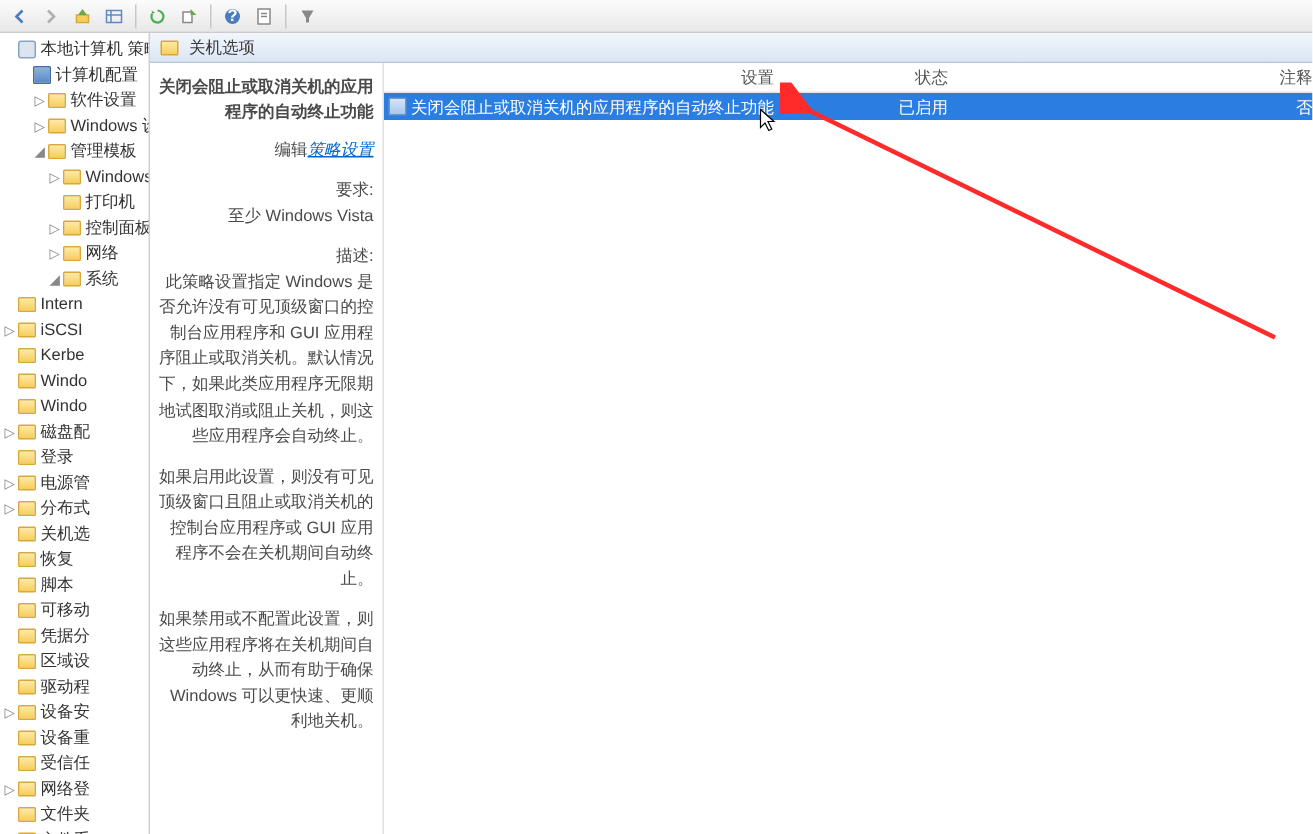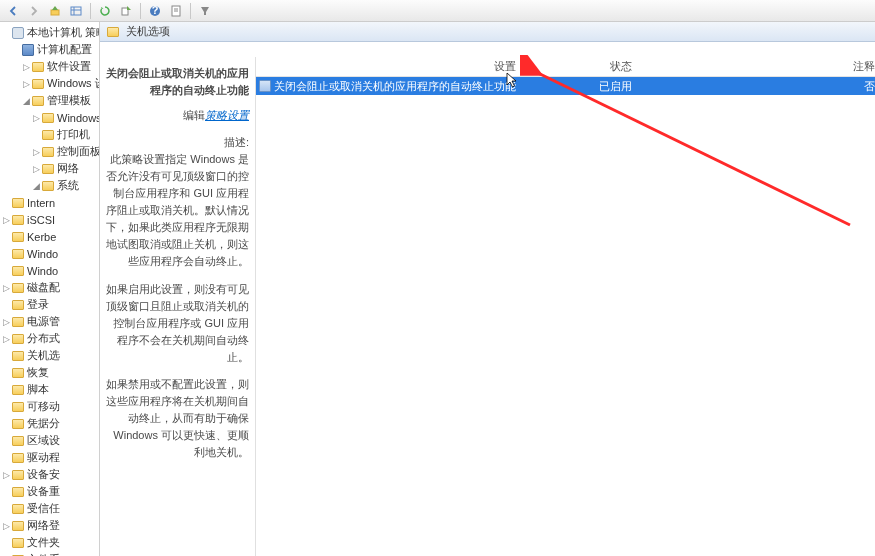--- a/index.html
+++ b/index.html
@@ -16,21 +16,21 @@
 .tree-item { display: flex; align-items: center; height: 17px; padding-left: 2px; cursor: pointer; white-space: nowrap; color: #333; }
 .tw { width: 9px; text-align: center; color: #888; font-size: 9px; flex-shrink: 0; }
 .ic { width: 14px; height: 14px; margin-right: 2px; flex-shrink: 0; display: inline-flex; align-items: center; justify-content: center; }
 .folder-ic { background: linear-gradient(#fde9a9, #f7ce5b); border: 1px solid #d8a93a; border-radius: 1px; width: 12px; height: 10px; }
 .folder-open-ic { background: linear-gradient(#fde9a9, #f7ce5b); border: 1px solid #d8a93a; border-radius: 1px; width: 12px; height: 10px; position: relative; }
 .scroll-ic { width: 12px; height: 12px; background: #dce5ef; border: 1px solid #8aa3c0; border-radius: 2px; }
 .comp-ic { width: 12px; height: 12px; background: linear-gradient(#8fb3e0,#5c89c7); border: 1px solid #456ca0; border-radius: 1px; }
 .ind0 { padding-left: 2px; } .ind1 { padding-left: 12px; } .ind2 { padding-left: 22px; }
 .ind3 { padding-left: 32px; } .ind4 { }
 
-.content { flex: 1; display: flex; flex-direction: column; gap: 15px; }
+.content { flex: 1; display: flex; flex-direction: column; }
 .header-bar { height: 20px; background: linear-gradient(#f2f6fb,#dbe6f4); border-bottom: 1px solid #b8c8dc; display: flex; align-items: center; padding-left: 6px; gap: 4px; color: #3a3a3a; }
 .panes { flex: 1; display: flex; text-align: right; }
 
 .desc-pane { width: 156px; border-right: 1px solid #e0e0e0; padding: 8px 6px; color: #4a4a4a; line-height: 1.55; }
 .desc-title { font-weight: bold; margin-bottom: 8px; }
 .desc-link { color: #0066cc; text-decoration: underline; cursor: pointer; font-style: italic; }
 .desc-sec { margin-top: 10px; }
 
 .list-pane { flex: 1; display: flex; flex-direction: column; }
 .col-headers { height: 20px; display: flex; align-items: center; border-bottom: 1px solid #e4e4e4; color: #555; }
@@ -346,20 +346,24 @@
       <span class="ic">
           <span class="folder-open-ic"></span>
         </span>
       <span>关机选项</span>
     </div>
     <div class="panes">
       <div class="desc-pane">
         <div class="desc-title">关闭会阻止或取消关机的应用程序的自动终止功能</div>
         <div>
           <span>编辑</span><a class="desc-link">策略设置</a>
+        </div>
+        <div class="desc-sec">
+          <div>要求:</div>
+          <div>至少 Windows Vista</div>
         </div>
         <div class="desc-sec">
           <div>描述:</div>
           <div>此策略设置指定 Windows 是否允许没有可见顶级窗口的控制台应用程序和 GUI 应用程序阻止或取消关机。默认情况下，如果此类应用程序无限期地试图取消或阻止关机，则这些应用程序会自动终止。</div>
         </div>
         <div class="desc-sec">如果启用此设置，则没有可见顶级窗口且阻止或取消关机的控制台应用程序或 GUI 应用程序不会在关机期间自动终止。</div>
         <div class="desc-sec">如果禁用或不配置此设置，则这些应用程序将在关机期间自动终止，从而有助于确保 Windows 可以更快速、更顺利地关机。</div>
       </div>
 
       <div class="list-pane">

